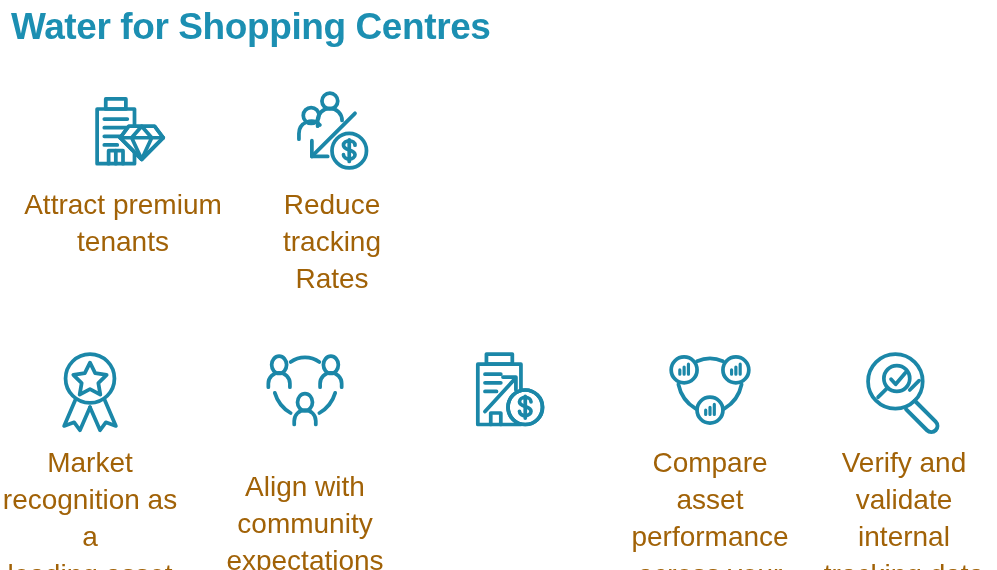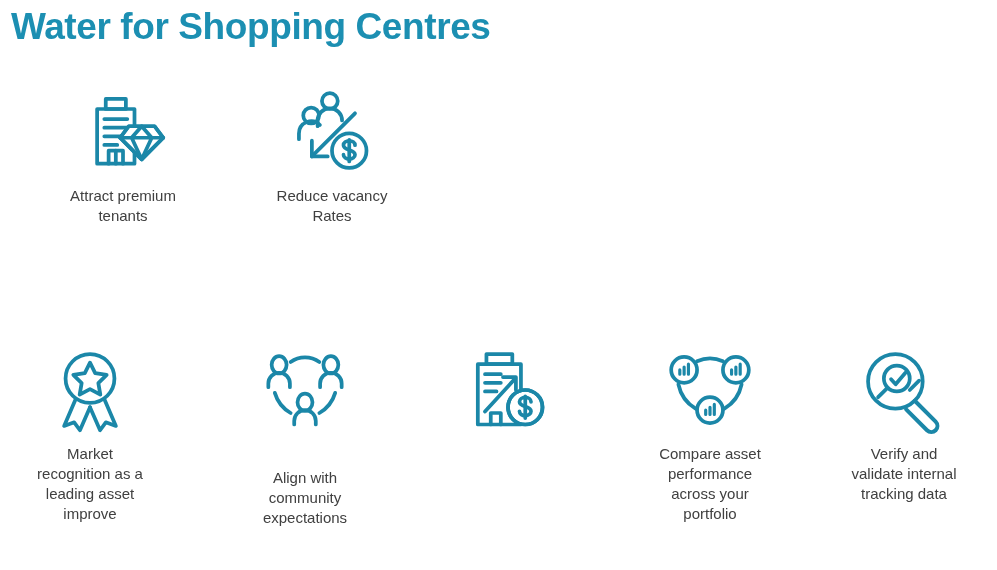--- a/index.html
+++ b/index.html
@@ -57,23 +57,23 @@
 
   .icon-wrap svg {
     width: 92px;
     height: 92px;
     display: block;
   }
 
   .cell-label {
     margin-top: 6px;
     text-align: center;
-    font-size: 15px;
+    font-size: 28px;
     line-height: 1.33;
-    color: #404040;
+    color: #a16207;
     font-weight: 400;
     white-space: pre-line;
   }
 
   
   .row-1 .c0 { width: 214px; margin-left: 16px; }
   .row-1 .c1 { width: 186px; margin-left: 16px; }
   .row-1 .c2 { width: 196px; margin-left: 4px; }
   .row-1 .c3 { width: 190px; margin-left: 30px; }
   .row-1 .c4 { width: 128px; margin-left: 12px; }
@@ -121,21 +121,21 @@
           <path d="M22 28v-4a8.5 8.5 0 0 1 17 0"></path>
           <circle cx="17.5" cy="20.5" r="5.5"></circle>
           <path d="M9 37v-4a8.5 8.5 0 0 1 14.6-5.9"></path>
           <path d="M48 19L18 49"></path>
           <path d="M18 38v11h11"></path>
           <circle cx="44" cy="45" r="12"></circle>
           <path d="M44 37.5v15"></path>
           <path d="M48 41.2c0-1.8-1.8-3-4-3s-4 1.2-4 3 1.6 2.6 4 3.3 4 1.6 4 3.3-1.8 3-4 3-4-1.2-4-3"></path>
         </svg>
       </div>
-      <div class="cell-label">Reduce vacancy
+      <div class="cell-label">Reduce tracking
 Rates</div>
     </div>
 
 
 
   </div>
 
   <div class="grid-row row-2">
 
     <div class="cell c0">

